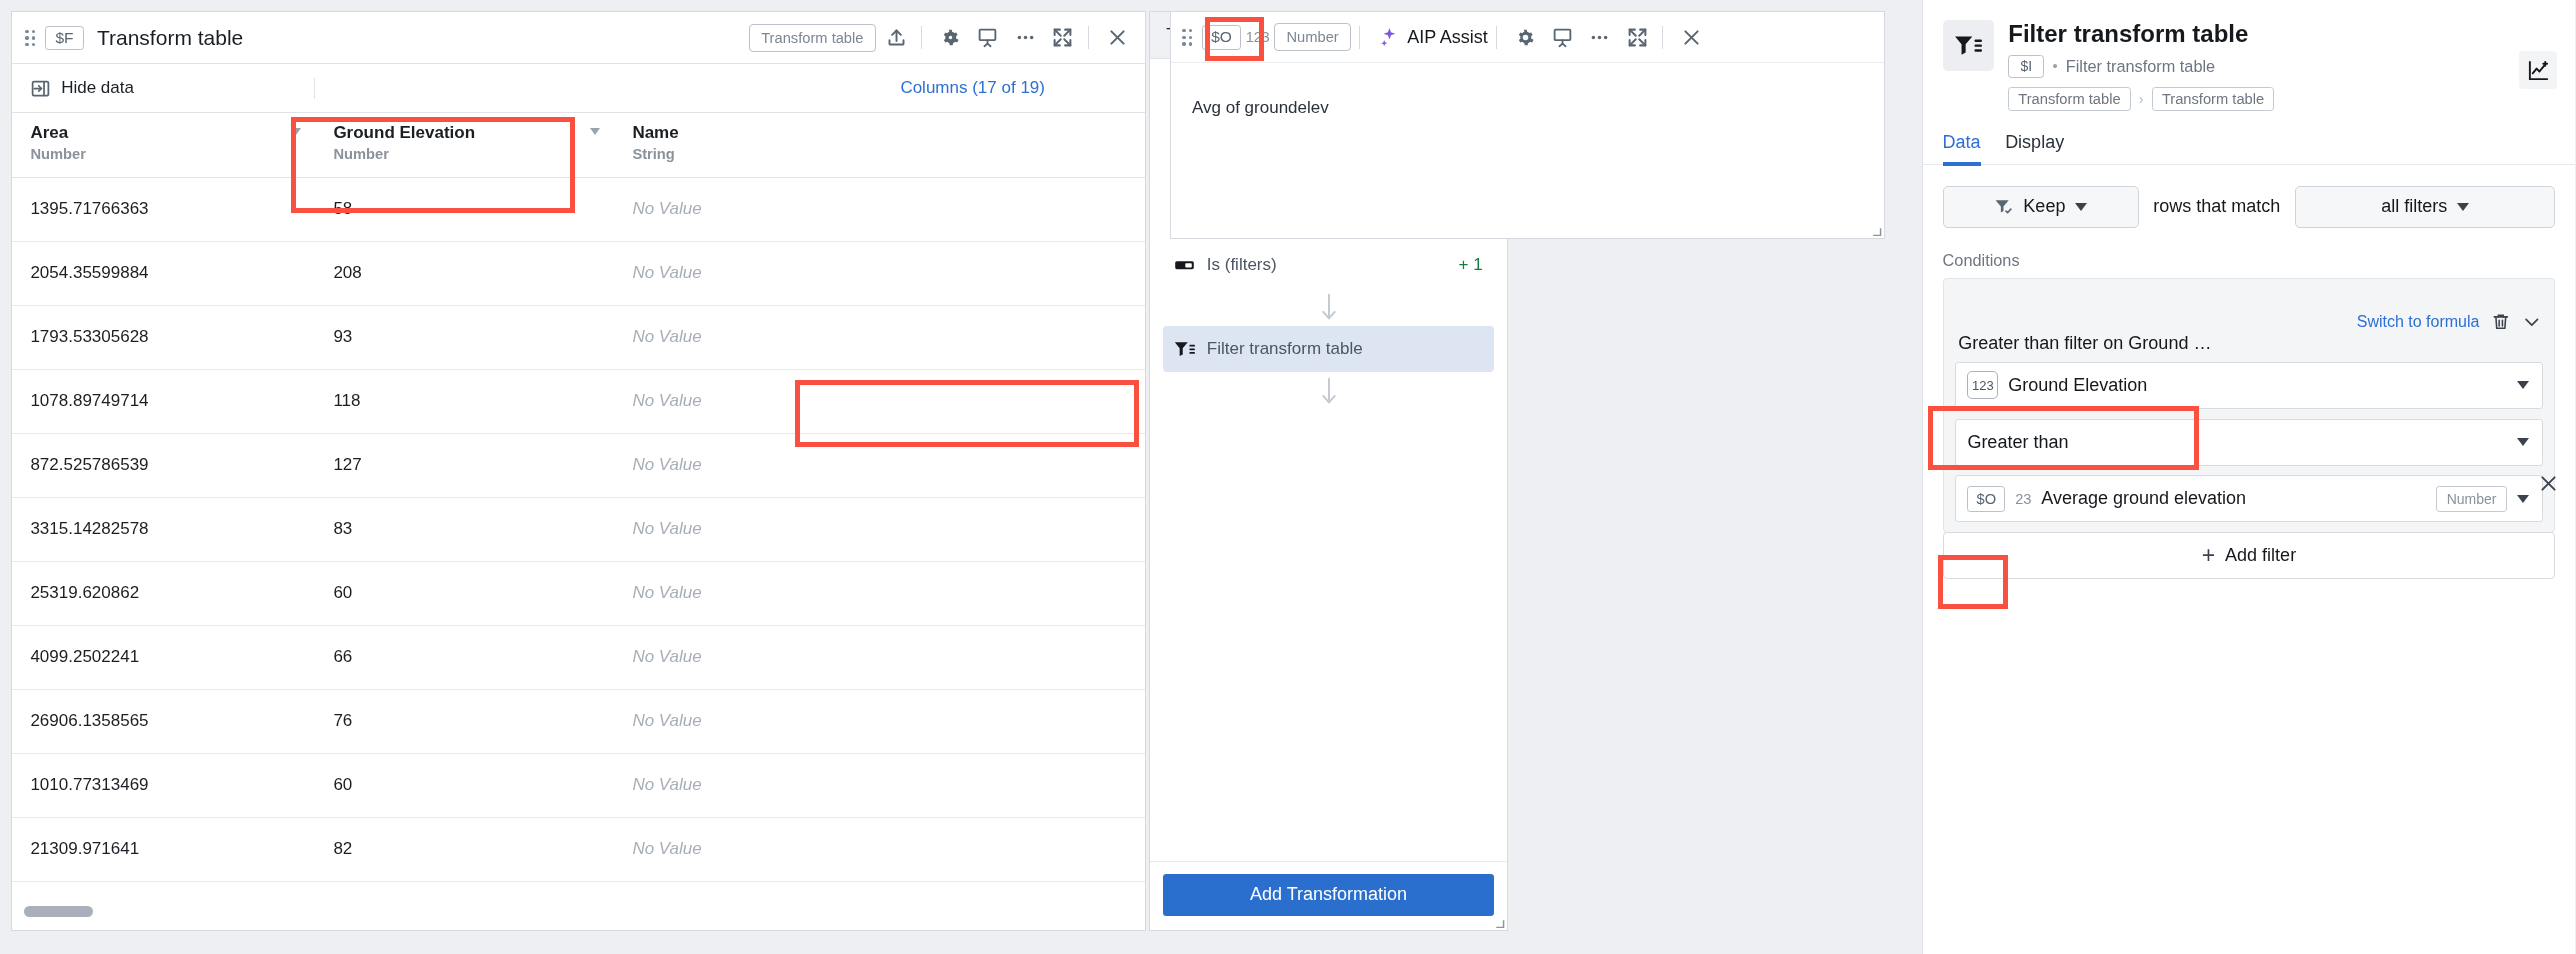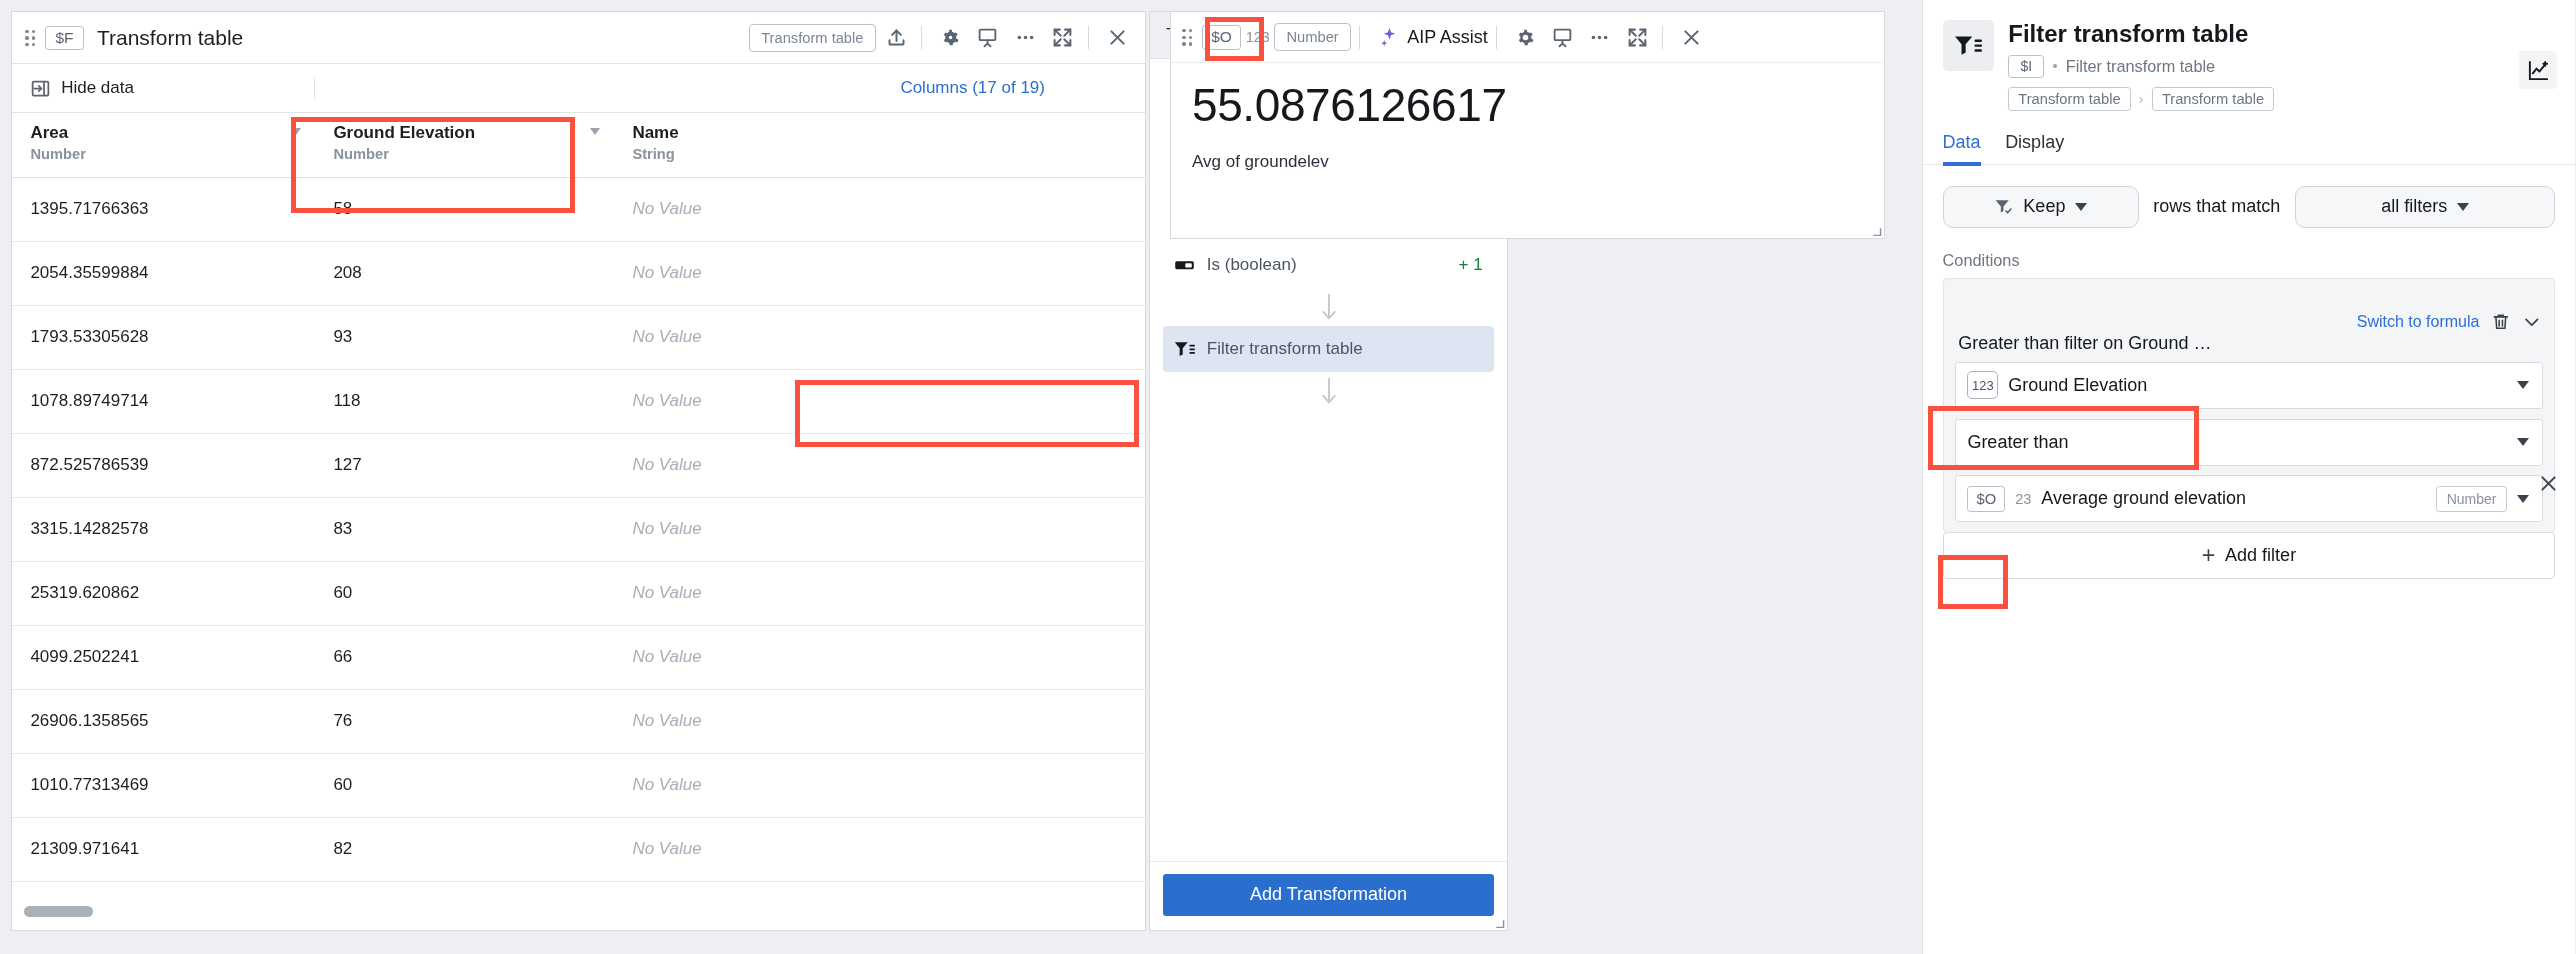--- a/index.html
+++ b/index.html
@@ -175,21 +175,21 @@
   }
   .rp-tabs { display: flex; gap: 24.5px; padding: 21px 0 0 19.6px; border-bottom: 0.8px solid #e5e8ec; }
   .rp-tab { font-size: 18px; color: #2b313a; padding-bottom: 10.6px; position: relative; }
   .rp-tab.active { color: #2d6fd4; }
   .rp-tab.active::after {
     content: ""; position: absolute; left: 0; right: 0; bottom: -1.6px; height: 3.3px; background: #2d6fd4;
   }
   .rp-body { padding: 21px 19.6px 0 19.6px; }
   .keep-row { display: flex; align-items: center; gap: 14.7px; }
   .sel-box {
-    height: 42px; border: 0.8px solid #ced3d9; border-radius: 10px; background: #f6f7f8;
+    height: 42px; border: 0.8px solid #ced3d9; border-radius: 5px; background: #f6f7f8;
     display: flex; align-items: center; justify-content: center; gap: 9.8px;
     font-size: 18px; color: #15181c; padding: 0 13px;
   }
   .sel-box.keep { width: 196px; }
   .sel-box.allf { flex: 1; }
   .caret-d { width: 0; height: 0; border-left: 6.5px solid transparent; border-right: 6.5px solid transparent; border-top: 8.2px solid #3b424b; }
   .rows-match { font-size: 18px; color: #15181c; white-space: nowrap; }
   .cond-label { font-size: 16.3px; color: #6d7681; margin: 23px 0 8.2px 0; }
   .cond-card { background: #f4f5f7; border: 0.8px solid #e1e4e8; border-radius: 4.1px; padding: 0; }
   .cond-title-row { display: flex; align-items: center; padding: 11.4px 13px 8.2px 14.7px; gap: 11.4px; }
@@ -449,21 +449,21 @@
           </svg>
         </div>
 
         <div class="t-step">
           <span>
             <svg width="21" height="19.6" viewBox="0 0 26 24" fill="none">
               <rect x="1.5" y="7.5" width="23" height="10" rx="2" fill="#15181c"></rect>
               <rect x="14" y="10" width="8" height="5.5" rx="1" fill="#ffffff"></rect>
             </svg>
           </span>
-          <span class="lbl">Is (boolean)</span>
+          <span class="lbl">Is (filters)</span>
           <span class="cnt">+ 1</span>
         </div>
 
         <div class="t-arrow">
           <svg width="18" height="28" viewBox="0 0 22 34" fill="none" stroke="#c5cad1" stroke-width="2.4" stroke-linecap="round" stroke-linejoin="round">
             <path d="M11 2v28"></path>
               <path d="M4 23l7 8 7-8"></path>
           </svg>
         </div>
 
@@ -552,21 +552,20 @@
           </svg>
         </div>
         <div class="vdiv"></div>
         <div class="ico-btn">
           <svg width="21" height="21" viewBox="0 0 24 24" fill="none" stroke="#5a6572" stroke-width="2.3" stroke-linecap="round">
             <path d="M5 5l14 14M19 5L5 19"></path>
           </svg>
         </div>
       </div>
       <div class="m-body">
-        <div class="m-value">55.0876126617</div>
         <div class="m-sub">Avg of groundelev</div>
       </div>
       <div class="resize-grip">
         <svg width="11.4" height="11.4" viewBox="0 0 14 14" fill="none" stroke="#8a929c" stroke-width="1.8">
           <path d="M13 4v9H4"></path>
         </svg>
       </div>
     </div>
 
     <div class="hl" style="left:291px; top:117px; width:284px; height:96px;"></div>

